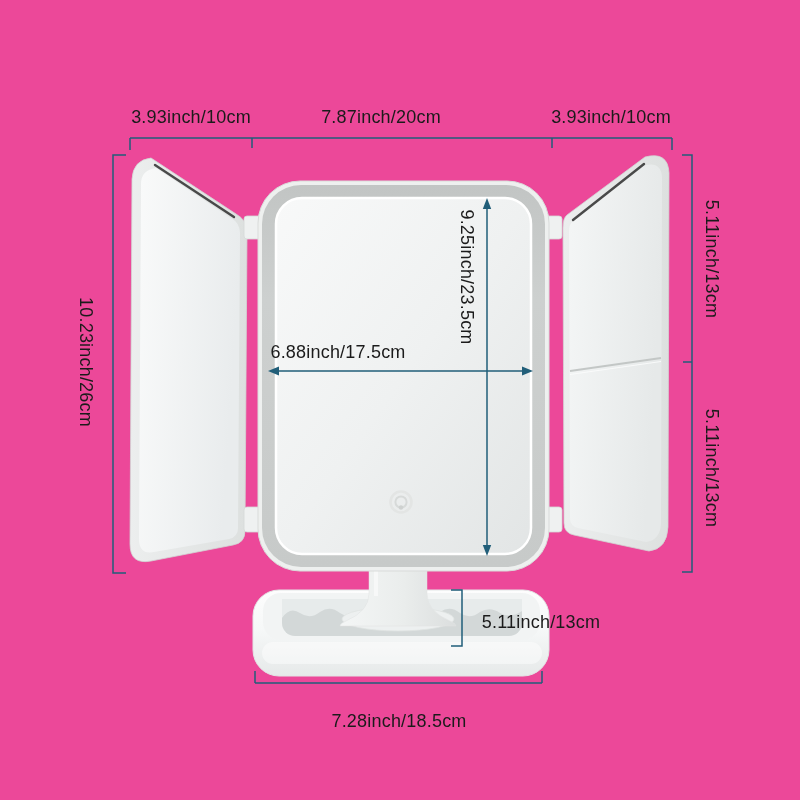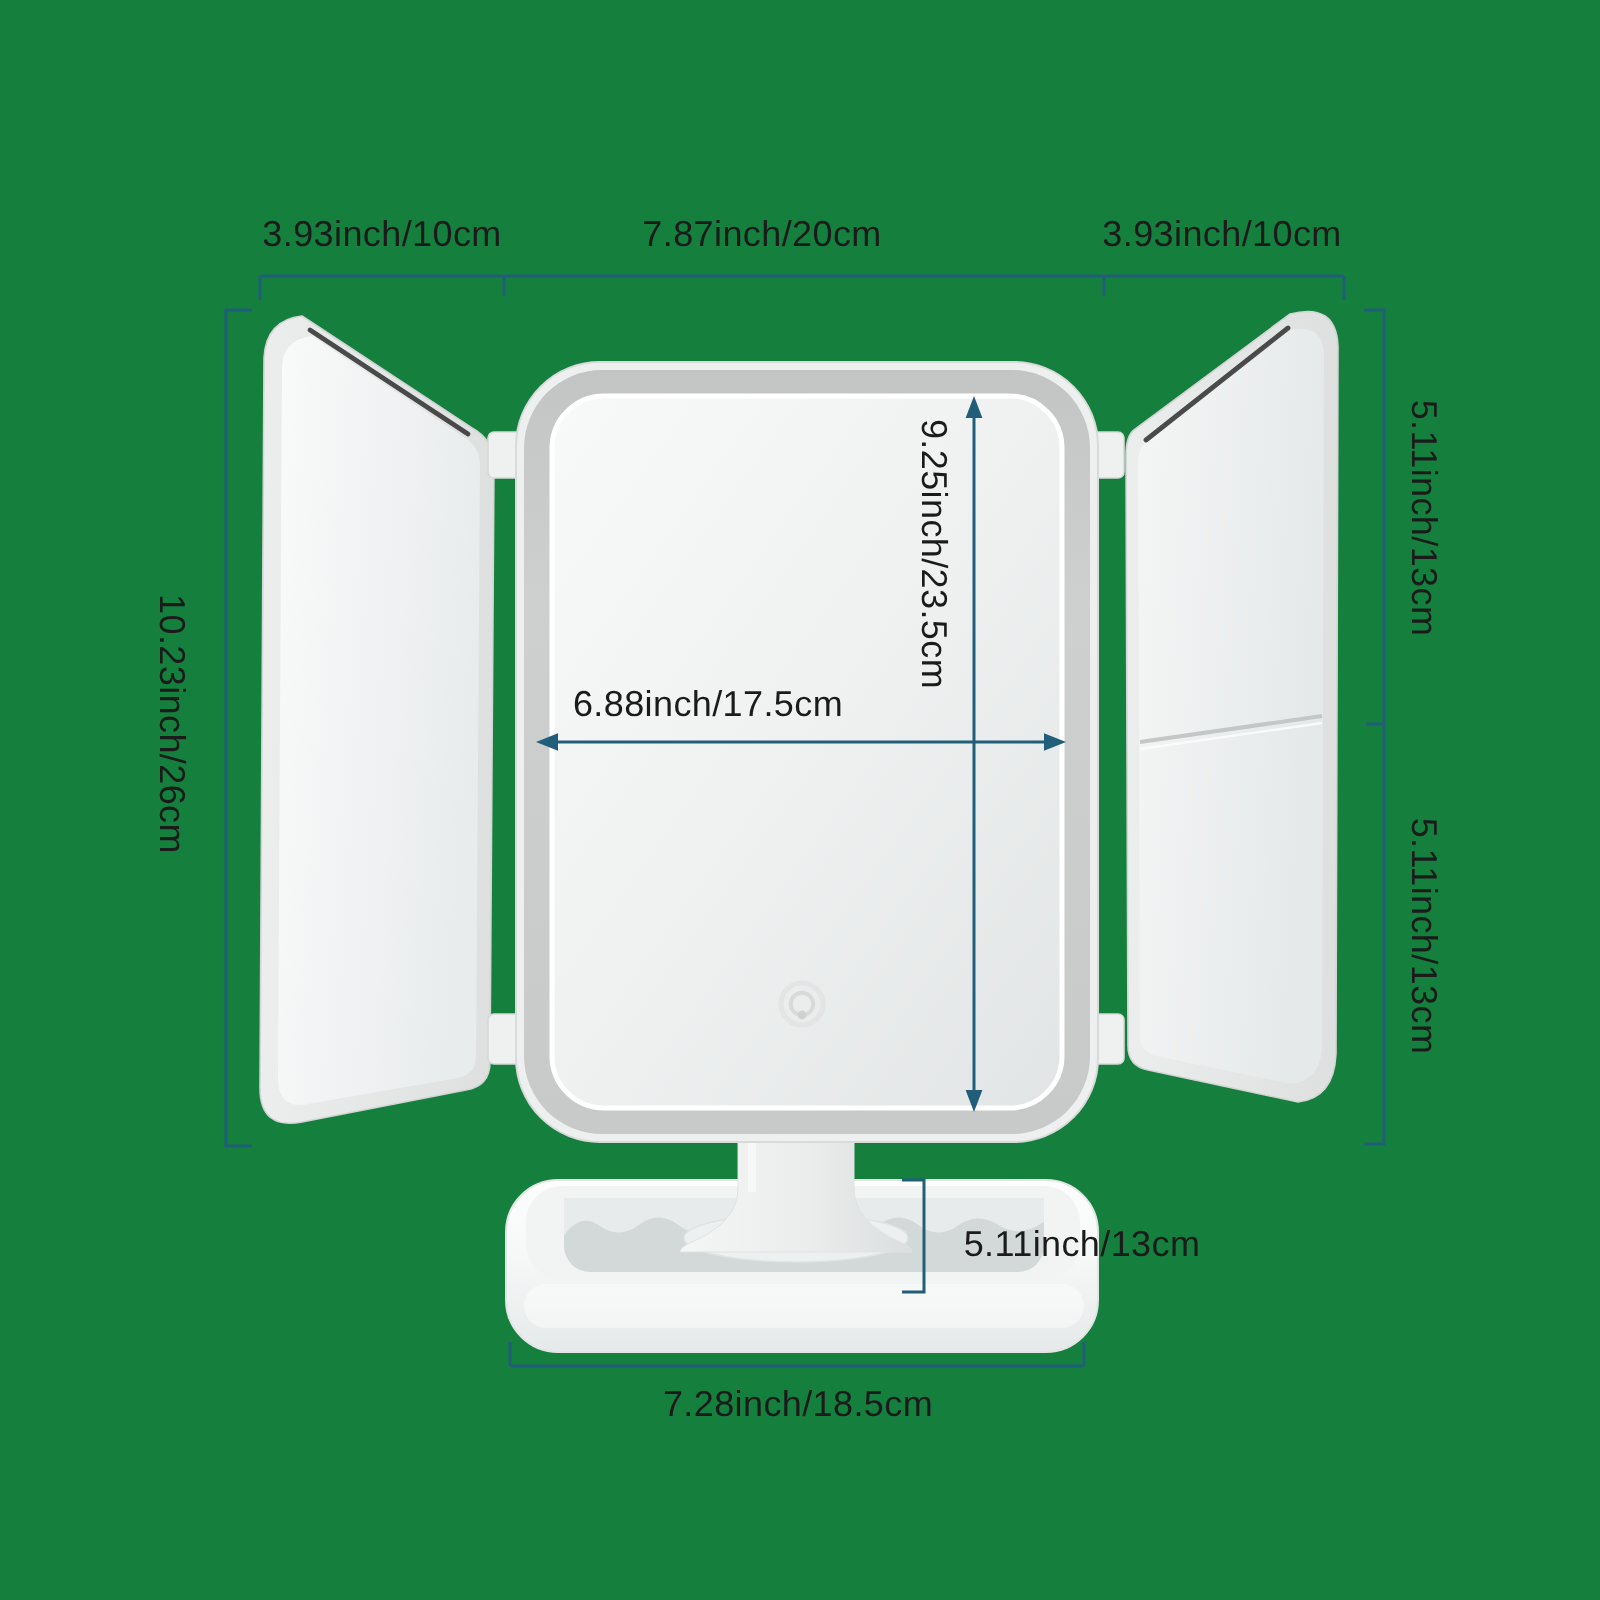--- a/index.html
+++ b/index.html
@@ -1,17 +1,17 @@
 <!DOCTYPE html>
 <html><head>
 <meta charset="utf-8">
 <style>
   html,body{margin:0;padding:0;background:#ffffff;}
   .canvas{
-    position:relative;width:800px;height:800px;background:#15803d;overflow:hidden;
+    position:relative;width:800px;height:800px;background:#ec4899;overflow:hidden;
     font-family:"Liberation Sans", sans-serif;
   }
   .art{position:absolute;left:0;top:0;}
   .lbl{
     position:absolute;transform:translate(-50%,-50%);
     white-space:nowrap;font-size:18px;line-height:1;color:#1b1b1b;
     letter-spacing:.2px;font-weight:400;
   }
   .rot{transform:translate(-50%,-50%) rotate(90deg);}
 </style>
@@ -132,18 +132,18 @@
   <div class="lbl" style="left:191px;top:117px">3.93inch/10cm</div>
   <div class="lbl" style="left:381px;top:117px">7.87inch/20cm</div>
   <div class="lbl" style="left:611px;top:117px">3.93inch/10cm</div>
 
   <div class="lbl rot" style="left:86px;top:362px">10.23inch/26cm</div>
 
   <div class="lbl rot" style="left:712px;top:259px">5.11inch/13cm</div>
   <div class="lbl rot" style="left:712px;top:468px">5.11inch/13cm</div>
 
   <div class="lbl rot" style="left:467px;top:277px">9.25inch/23.5cm</div>
-  <div class="lbl" style="left:354px;top:352px">6.88inch/17.5cm</div>
+  <div class="lbl" style="left:338px;top:352px">6.88inch/17.5cm</div>
 
   <div class="lbl" style="left:541px;top:622px">5.11inch/13cm</div>
-  <div class="lbl" style="left:399px;top:702px">7.28inch/18.5cm</div>
+  <div class="lbl" style="left:399px;top:721px">7.28inch/18.5cm</div>
 
 </div>
 
 </body></html>

